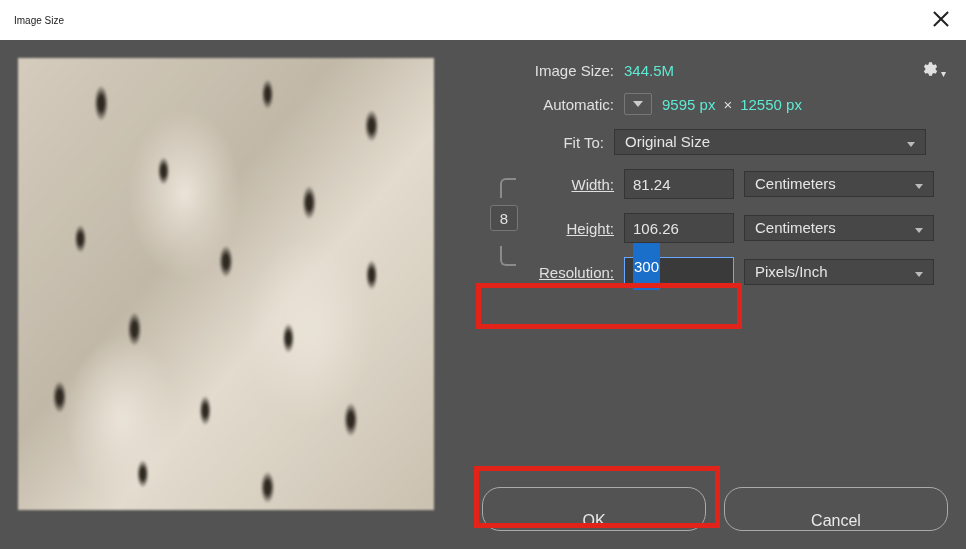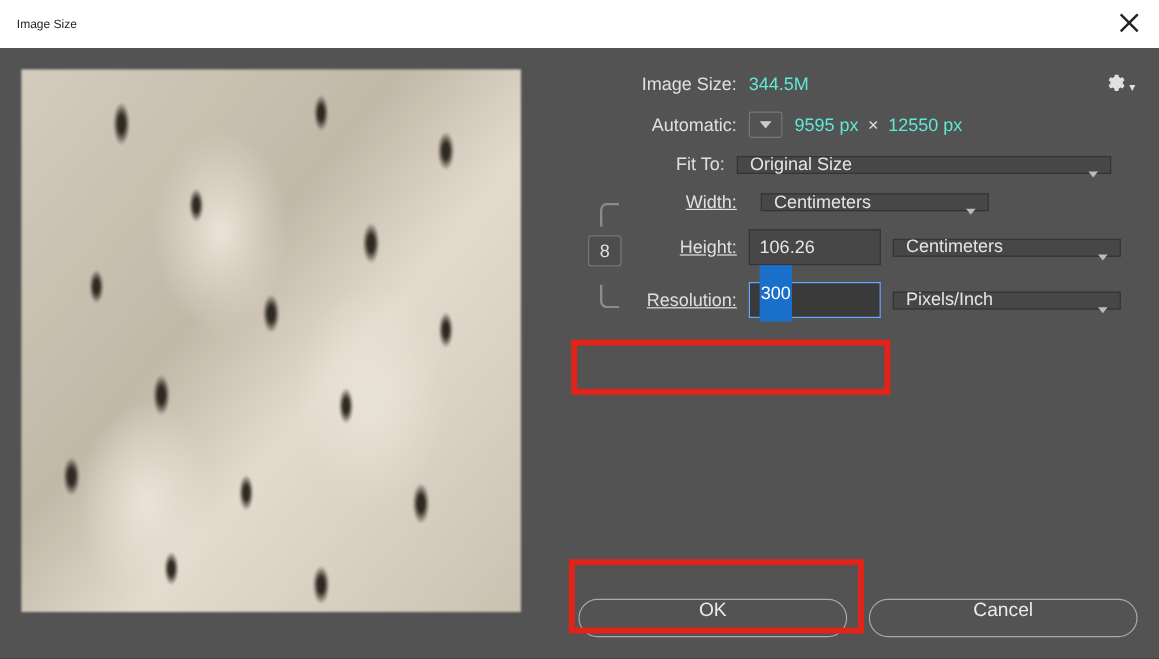--- a/index.html
+++ b/index.html
@@ -46,21 +46,21 @@
   .row { display:flex; align-items:center; margin-bottom:14px; }
   .label { text-align:right; margin-right:10px; width: 170px; }
   .value { color:#5eead4; }
   .dim-chevron {
     width:28px; height:22px; border:1px solid #777; border-radius:2px; display:flex;
     align-items:center; justify-content:center; margin-right:10px; cursor:pointer; color:#ddd;
   }
   .chv-down { width:0;height:0;border-left:5px solid transparent;border-right:5px solid transparent;border-top:6px solid #ccc; }
   .chv-down-sm { width:0;height:0;border-left:4px solid transparent;border-right:4px solid transparent;border-top:5px solid #bbb; }
   .select {
-    background:#474747; border:1px solid #343434; height:15px; line-height:28px; padding:0 10px;
+    background:#474747; border:1px solid #343434; height:26px; line-height:28px; padding:0 10px;
     color:#e5e5e5; position:relative; cursor:pointer; display:flex; align-items:center;
   }
   .select .arrow { position:absolute; right:10px; top:12px; }
   .fit-select { width:312px; }
   .unit-select { width:190px;align-items:center; }
   .resample-select { width:312px; }
   .input {
     background:#474747; border:1px solid #343434; height:30px; color:#e5e5e5;
     padding:0 8px; width:110px; font-size:15px; outline:none;
   }
@@ -81,22 +81,22 @@
   .hl-reso { left:476px; top:283px; width:266px; height:46px; }
   .hl-ok   { left:474px; top:466px; width:246px; height:62px; }
   .chk-row { display:flex; align-items:center; margin-top:2px; margin-bottom:14px; padding-left:62px;}
   .chkbox {
     width:17px; height:17px; background:#e7e7e7; border-radius:3px; display:flex; align-items:center;
     justify-content:center; margin-right:10px; cursor:pointer;
   }
   .chkbox svg { width:13px; height:13px; stroke:#444; stroke-width:3; fill:none; }
   .btnrow { position:absolute; left:48px; bottom:18px; display:flex; gap:18px; }
   .btn {
-    width:224px; height:32px; border:1px solid #aaa; border-radius:18px; background:transparent;
-    color:#eaeaea; font-size:16px; display:flex; align-items:flex-start; justify-content:center; cursor:pointer;
+    width:224px; height:44px; border:1px solid #aaa; border-radius:18px; background:transparent;
+    color:#eaeaea; font-size:16px; display:flex; align-items:flex-end; justify-content:center; cursor:pointer;
   }
   .times { margin:0 8px; color:#ddd; }
   .row-top { margin-top:4px; }
 </style>
 </head>
 <body>
 
 <div class="window">
 
   <div class="titlebar">
@@ -144,20 +144,21 @@
         <div class="link-lines">
           <div class="tl"></div>
             <div class="bl"></div>
         </div>
         <div class="link-icon">
           <span>8</span>
         </div>
 
         <div class="whrow">
           <div class="lab">Width:</div>
+          <input class="input" value="81.24" style="">
           <div style="width:10px"></div>
           <div class="select unit-select">
             <span>Centimeters</span>
             <div class="arrow chv-down-sm"></div>
           </div>
         </div>
 
         <div class="whrow">
           <div class="lab">Height:</div>
           <input class="input" value="106.26" style="">

